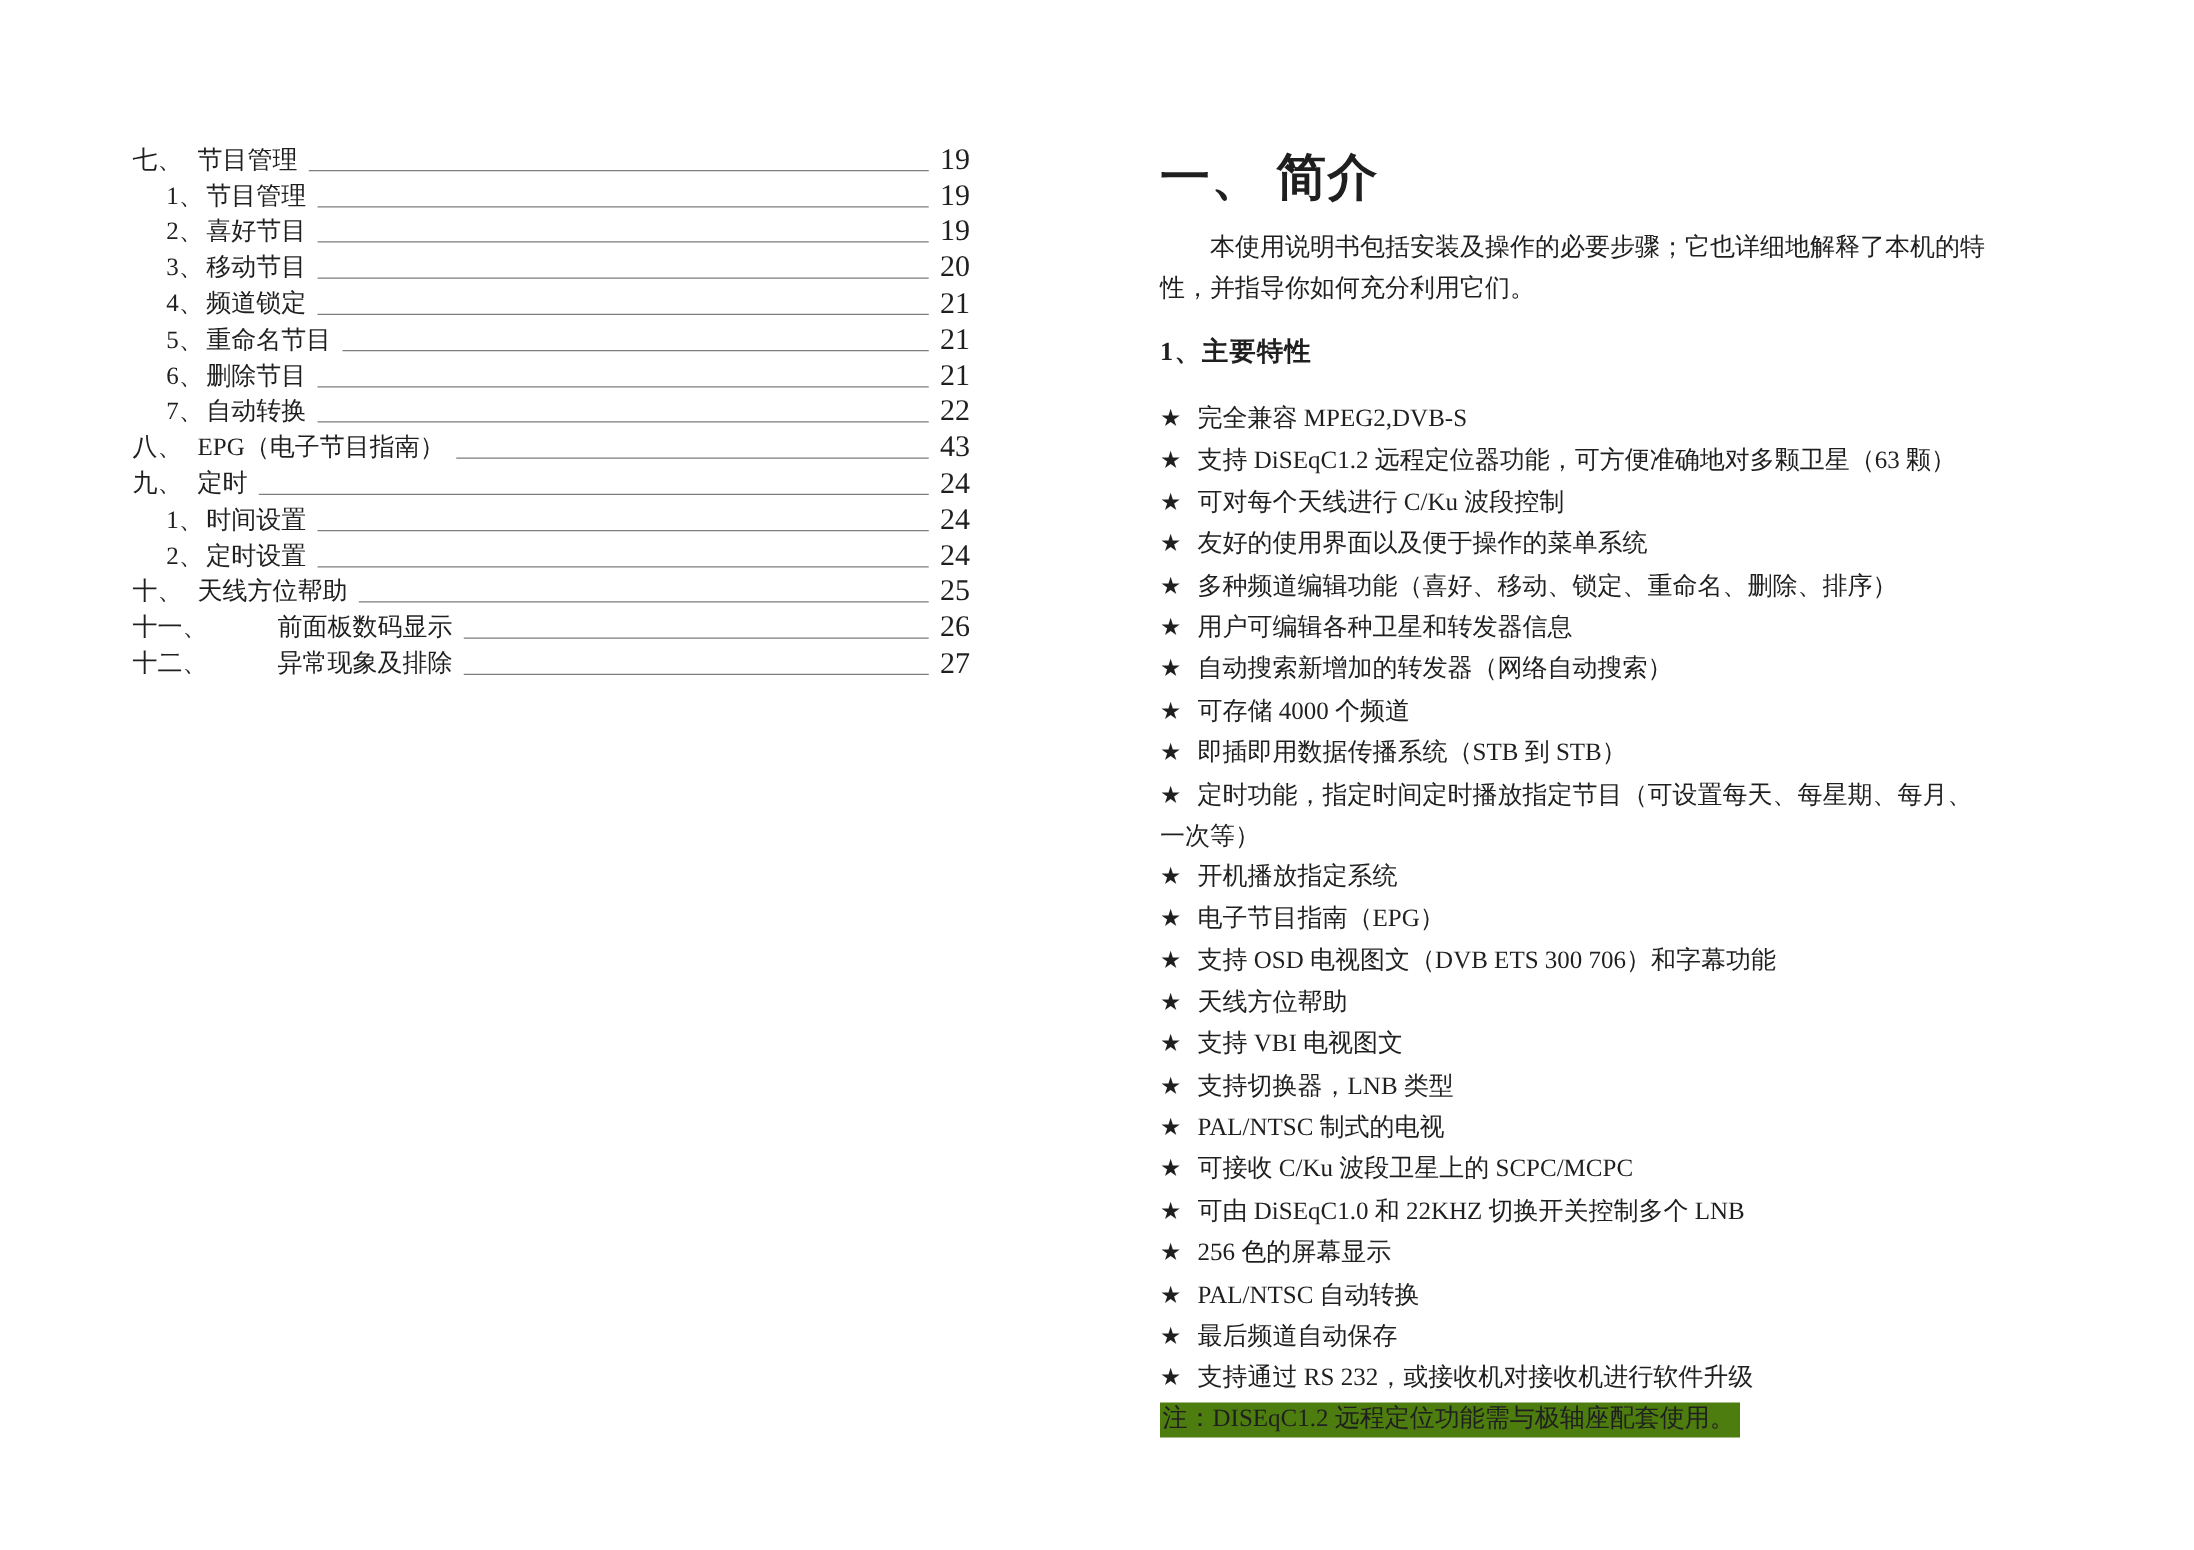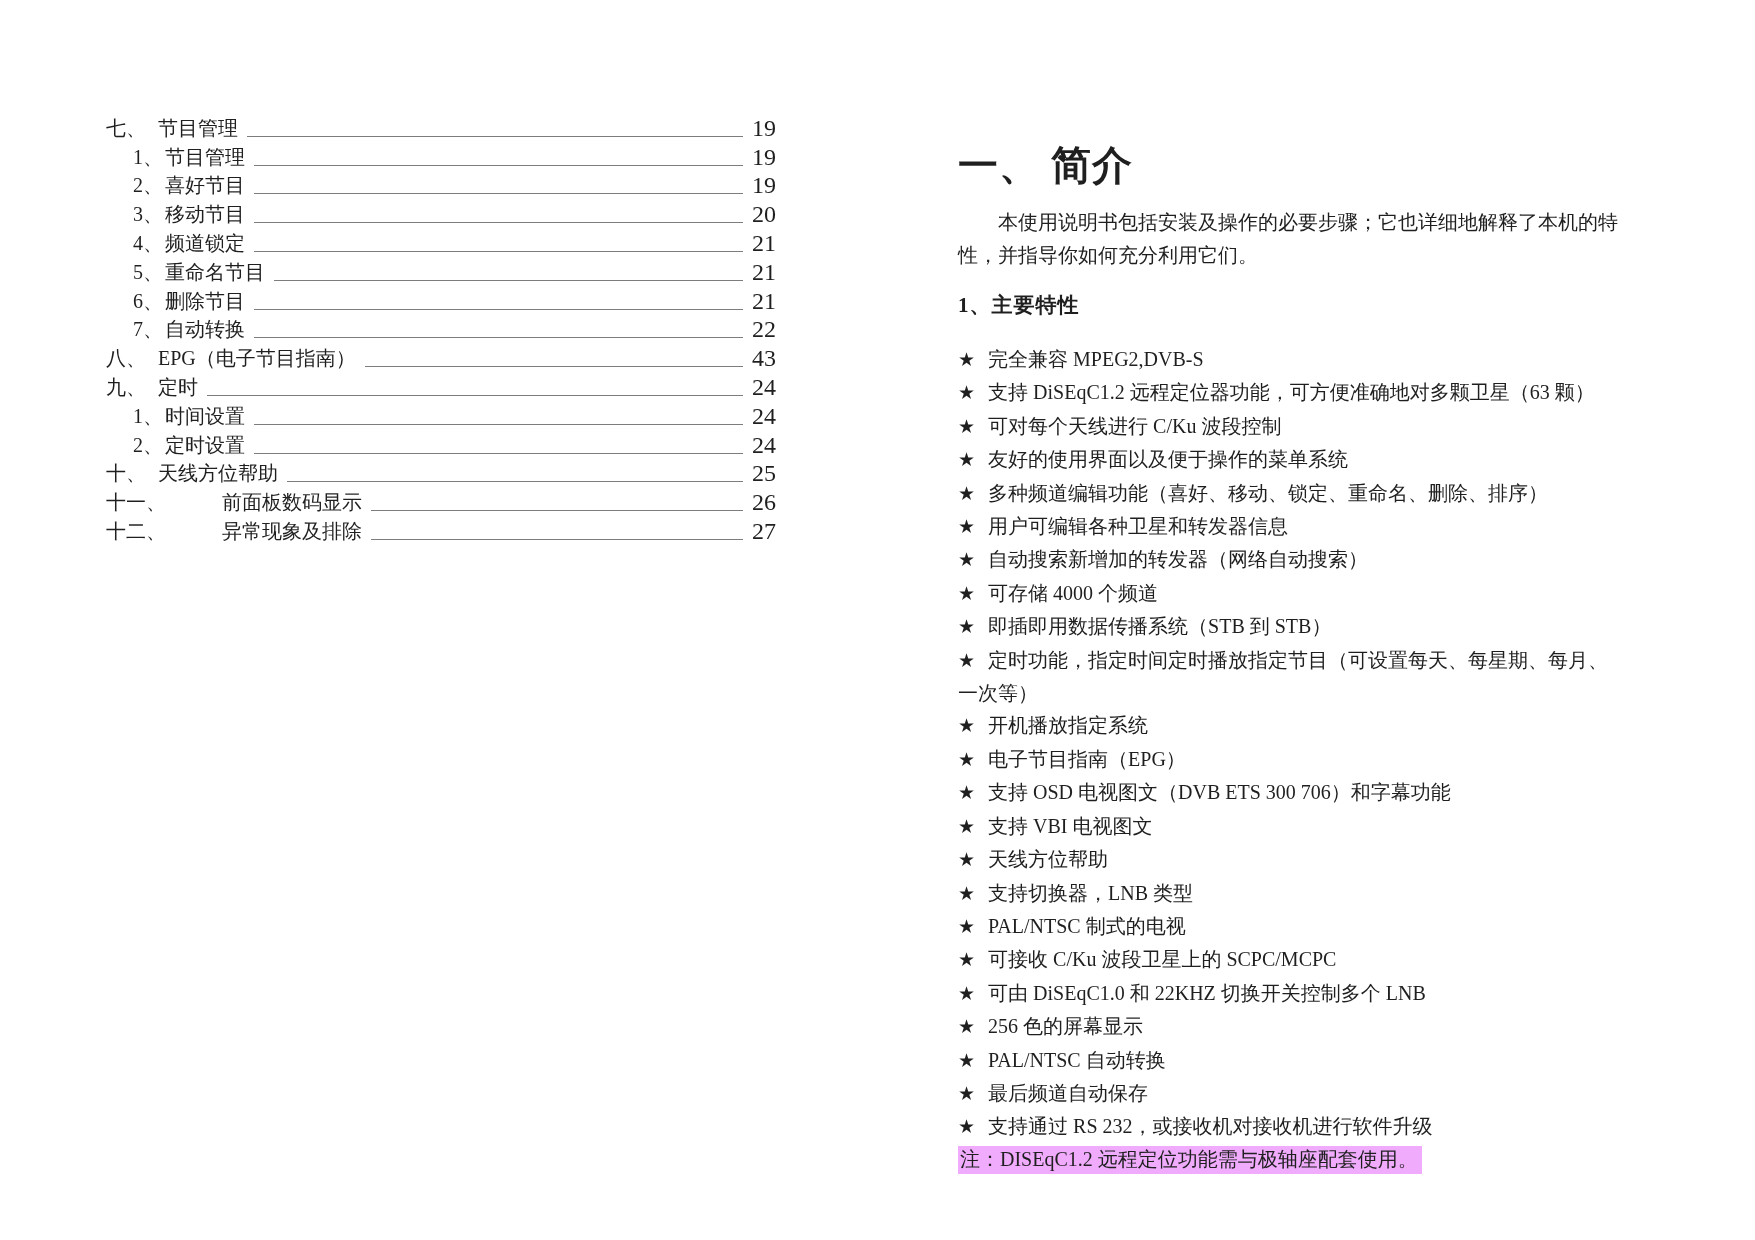--- a/index.html
+++ b/index.html
@@ -18,39 +18,39 @@
   .toc-label{margin-right:12px;}
   .toc-row.indent .toc-label{margin-right:2px;}
   .toc-row.wide .toc-label{margin-right:56px;text-align:right;}
   .toc-leader{
     flex:1;min-width:24px;
     border-bottom:1.6px solid #7d7d7d;
     margin:0 9px 4px 9px;
   }
   .toc-page{font-size:24px;}
   
-  .content{position:absolute;left:958px;top:120px;width:692px;margin-top:24px;}
+  .content{position:absolute;left:928px;top:120px;width:692px;}
   .sec-heading{
     font-size:40px;line-height:44px;font-weight:600;letter-spacing:1px;
     margin:0 0 18px 0;
   }
   .intro-par{
     width:660px;font-size:20px;line-height:33px;
     text-indent:2em;margin:0 0 17px 0;text-align:justify;
   }
   .sub-heading{
     font-size:21px;line-height:32px;font-weight:700;letter-spacing:1px;
     margin:0 0 22px 0;
   }
   .features{width:660px;}
   .feature{font-size:20px;line-height:32.4px;}
   .star{font-size:19px;margin-right:13px;}
   .note-row{margin-top:2px;}
   .note{
-    display:inline-block;background:#f0abfc;
+    display:inline-block;background:#4d7c0f;
     font-size:20px;line-height:27px;padding:0 4px 1px 2px;font-family:Liberation Serif, serif;
   }
 </style>
 </head>
 <body>
 
 <div class="toc">
 
     <div class="toc-row">
       <span class="toc-label">七、</span>
@@ -211,25 +211,25 @@
 
       <div class="feature">
         <span class="star">★</span><span class="ftext">电子节目指南（EPG）</span>
       </div>
 
       <div class="feature">
         <span class="star">★</span><span class="ftext">支持 OSD 电视图文（DVB ETS 300 706）和字幕功能</span>
       </div>
 
       <div class="feature">
+        <span class="star">★</span><span class="ftext">天线方位帮助</span>
+      </div>
+
+      <div class="feature">
         <span class="star">★</span><span class="ftext">支持 VBI 电视图文</span>
-      </div>
-
-      <div class="feature">
-        <span class="star">★</span><span class="ftext">天线方位帮助</span>
       </div>
 
       <div class="feature">
         <span class="star">★</span><span class="ftext">支持切换器，LNB 类型</span>
       </div>
 
       <div class="feature">
         <span class="star">★</span><span class="ftext">PAL/NTSC 制式的电视</span>
       </div>
 

